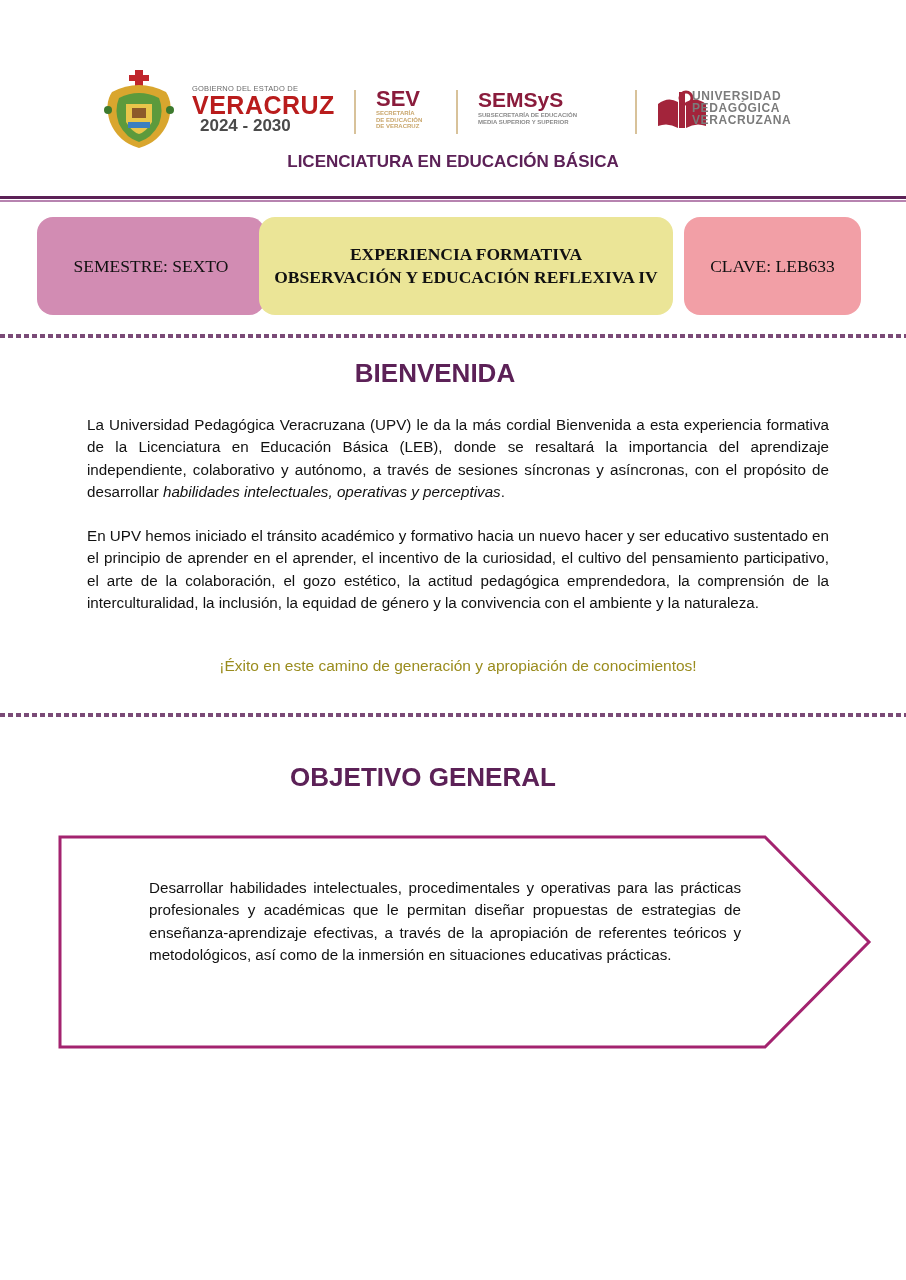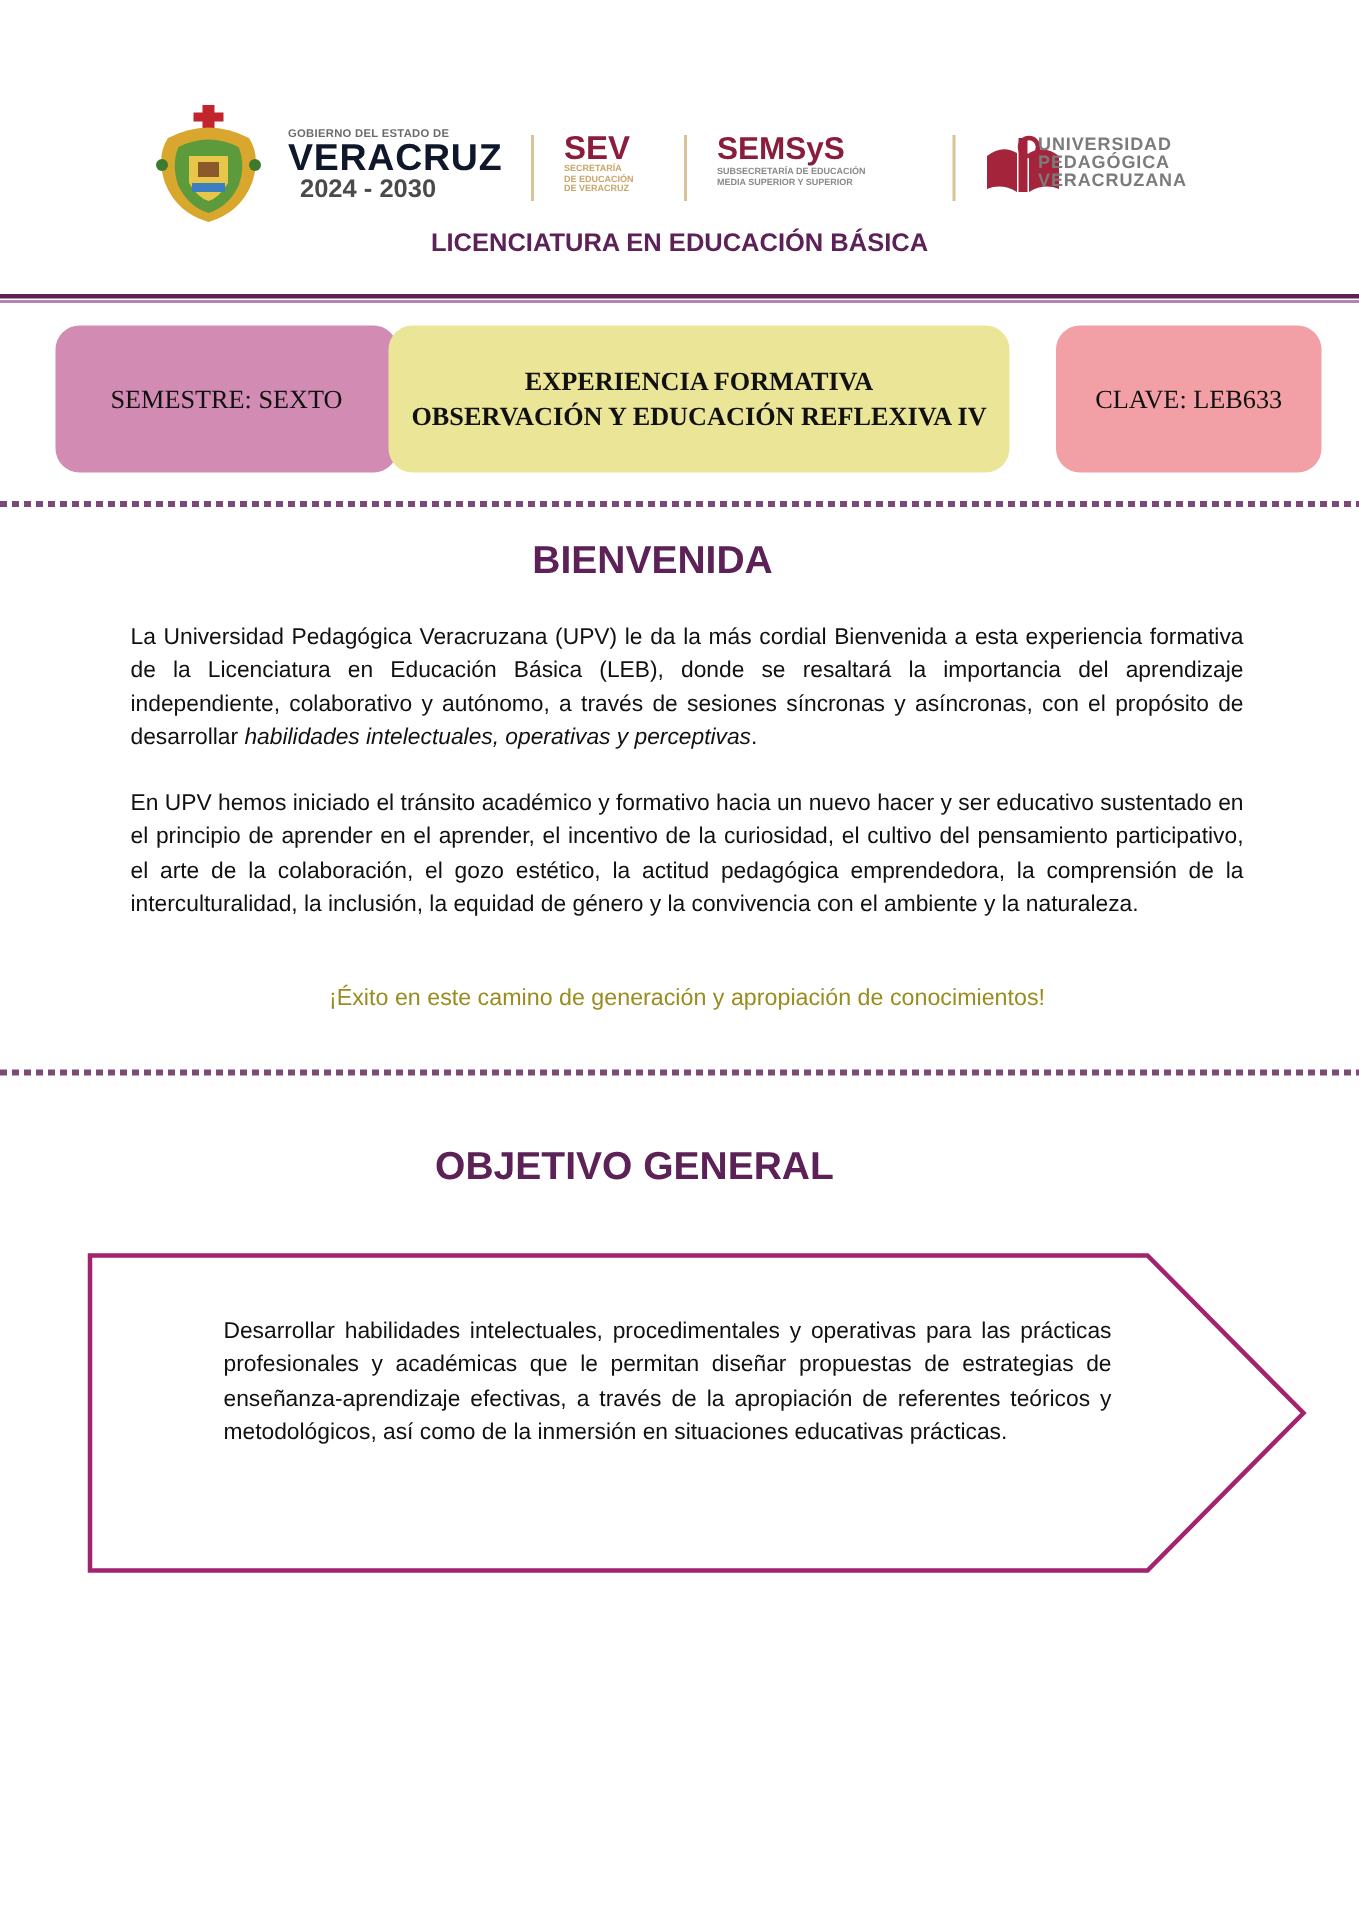--- a/index.html
+++ b/index.html
@@ -4,22 +4,22 @@
 <style>
   html, body { margin: 0; padding: 0; background: #ffffff; }
   body { width: 906px; height: 1280px; position: relative; overflow: hidden;
          font-family: "Liberation Sans", sans-serif; color: #1a1a1a; }
 
   
   .logos { position: absolute; top: 66px; left: 96px; width: 730px; height: 86px; }
   .logo { position: absolute; }
   .shield { left: 6px; top: 4px; width: 74px; height: 80px; }
   .gob { left: 96px; top: 18px; width: 150px; }
-  .gob .l1 { font-size: 7.5px; font-weight: bold; color: #6b6b6b; letter-spacing: 0.2px; }
-  .gob .l2 { font-size: 25px; font-weight: bold; color: #0f172a; letter-spacing: 0.5px; line-height: 24px; }
+  .gob .l1 { font-size: 7.5px; font-weight: normal; color: #6b6b6b; letter-spacing: 0.2px; }
+  .gob .l2 { font-size: 25px; font-weight: bold; color: #b91c1c; letter-spacing: 0.5px; line-height: 24px; }
   .gob .l3 { font-size: 17px; font-weight: bold; color: #4a4a4a; line-height: 18px; padding-left: 8px; }
   .vsep { position: absolute; top: 24px; width: 2px; height: 44px; background: #d8c29a; }
   .sev { left: 280px; top: 22px; }
   .sev .big { font-size: 22px; font-weight: bold; color: #8a1c3c; line-height: 22px; }
   .sev .small { font-size: 6px; font-weight: bold; color: #c9a66b; line-height: 6.5px; }
   .semsys { left: 382px; top: 22px; }
   .semsys .big { font-size: 21px; font-weight: bold; color: #8a1c3c; line-height: 24px; }
   .semsys .small { font-size: 6px; font-weight: bold; color: #8a8a8a; line-height: 7px; }
   .upv-mark { left: 560px; top: 24px; width: 52px; height: 40px; }
   .upv { left: 596px; top: 24px; }
@@ -30,21 +30,21 @@
                 font-size: 17px; font-weight: bold; color: #5c2157; }
   .rule-dark { position: absolute; top: 196px; left: 0; width: 906px; height: 3px; background: #5c2157; }
   .rule-light { position: absolute; top: 200px; left: 0; width: 906px; height: 2px; background: #b783b0; }
 
   
   .box { position: absolute; top: 217px; height: 98px; border-radius: 16px;
          display: flex; align-items: center; justify-content: center; text-align: center;
          font-family: "Liberation Serif", serif; font-size: 17.5px; color: #111; line-height: 23px; }
   .box-sem { left: 37px; width: 228px; background: #d28cb3; }
   .box-exp { left: 259px; width: 414px; background: #ebe597; font-weight: bold; }
-  .box-key { left: 684px; width: 177px; background: #f29fa6; margin-left: 20px; }
+  .box-key { left: 684px; width: 177px; background: #f29fa6; }
 
   
   .dots { position: absolute; left: 0; width: 906px; height: 4px;
           background-image: repeating-linear-gradient(to right, #7a4b77 0 5px, transparent 5px 8px); }
   .dots1 { top: 334px; }
   .dots2 { top: 713px; }
 
   
   .heading { position: absolute; left: 0; width: 906px; text-align: center;
              font-weight: bold; color: #5c2157; font-size: 26px; }

